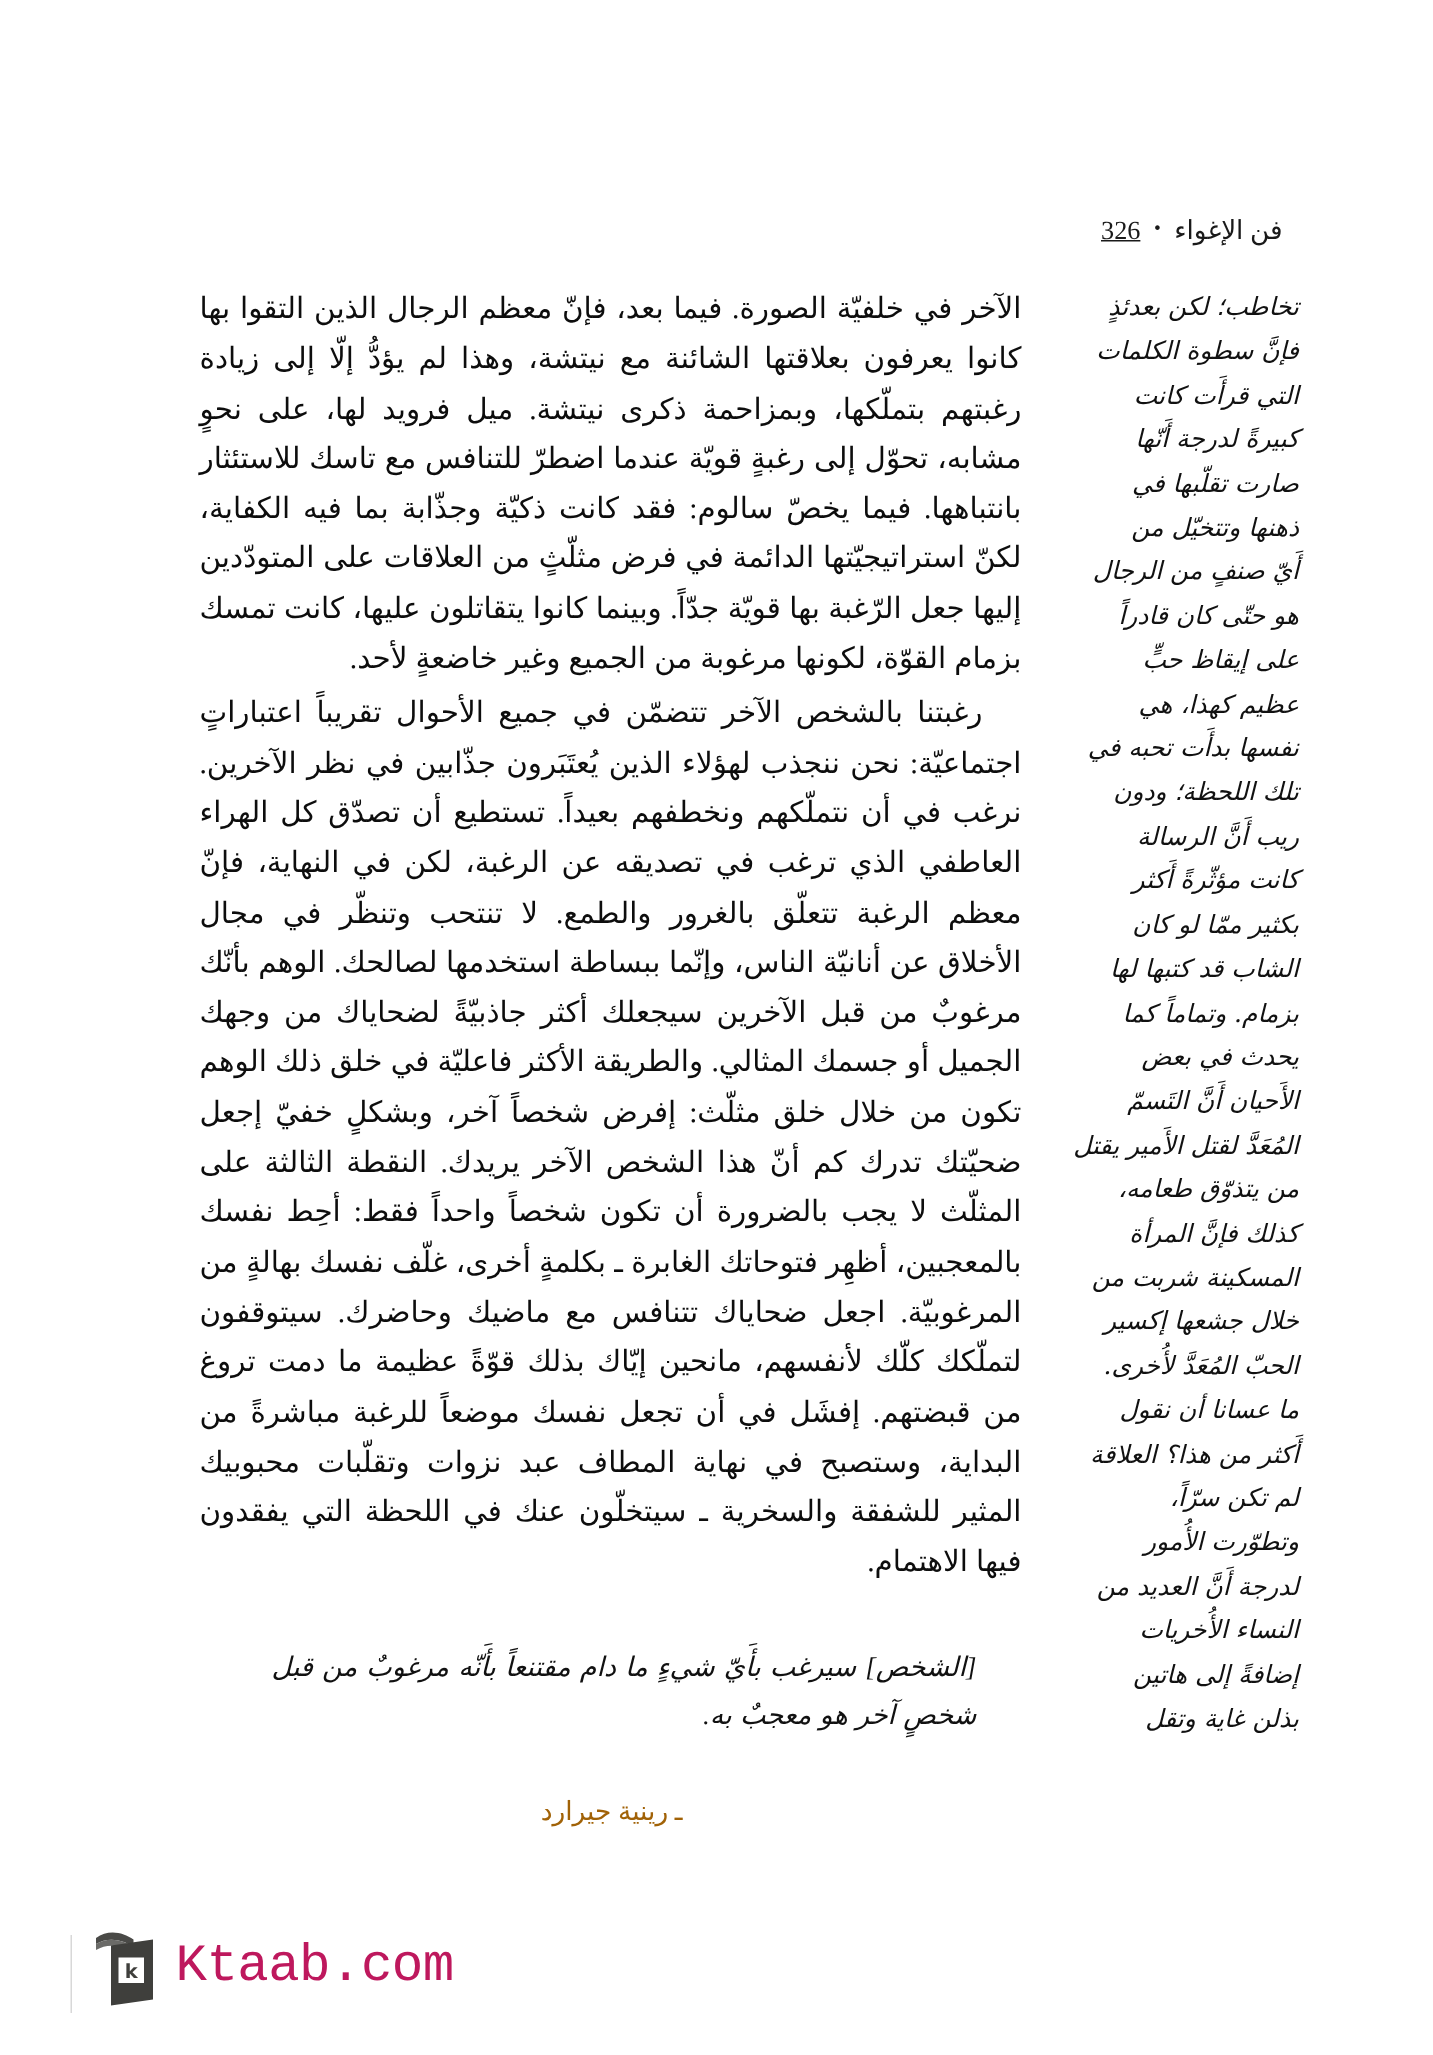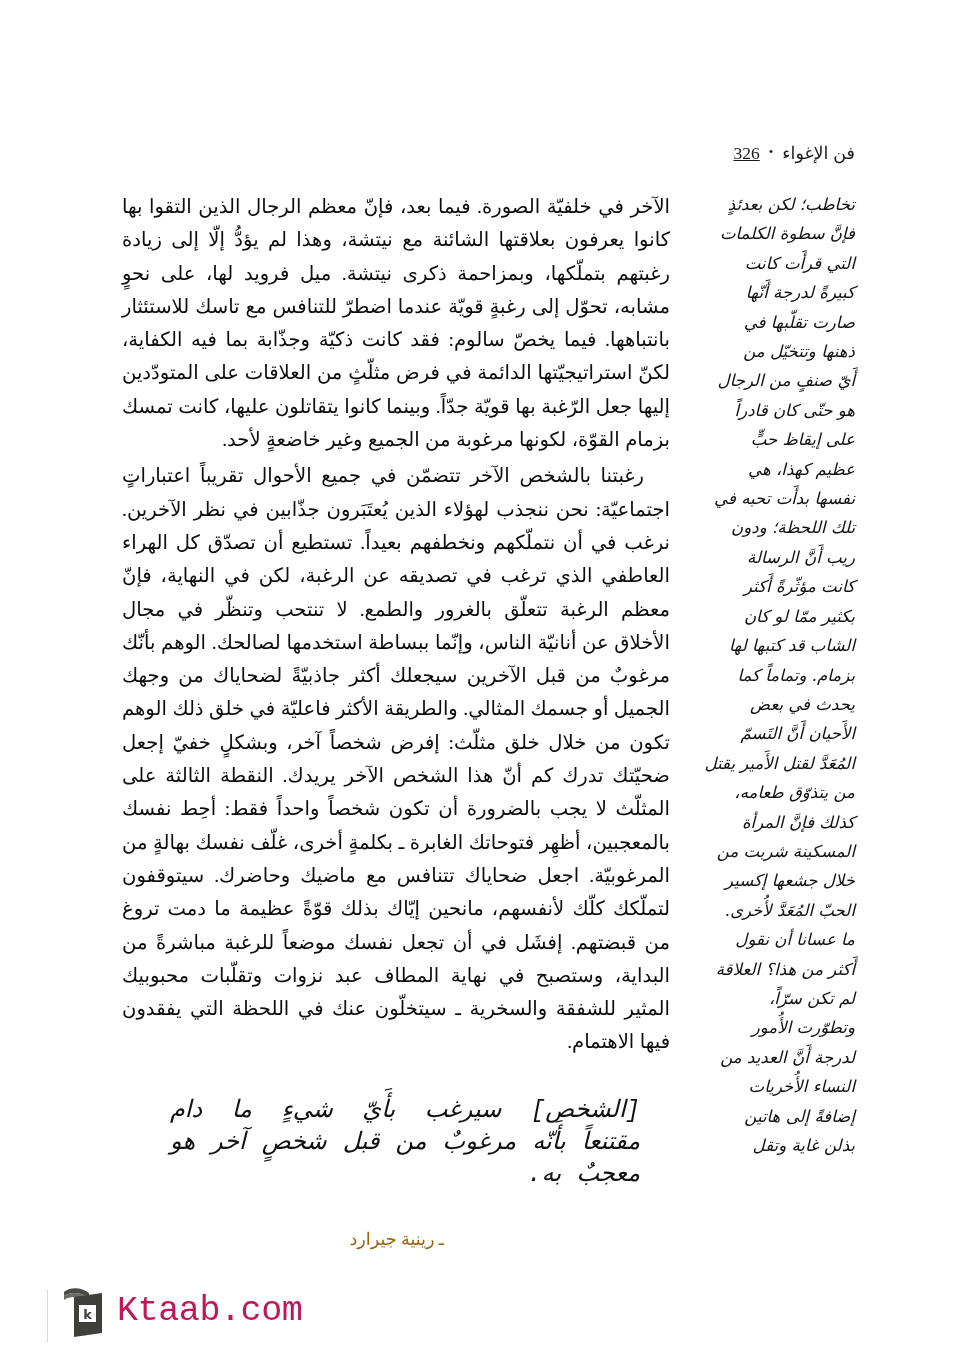--- a/index.html
+++ b/index.html
@@ -37,21 +37,21 @@
     position: absolute;
     right: 100px;
     top: 0;
     display: flex;
     flex-direction: row;
     align-items: baseline;
     gap: 9px;
     direction: rtl;
   }
   .rh-title {
-    font-family: Liberation Sans, sans-serif;
+    font-family: Liberation Serif, serif;
     font-size: 17.5px;
     letter-spacing: 0;
     color: #1a1a1a;
     white-space: nowrap;
   }
   .rh-dot {
     font-size: 13px;
     line-height: 1;
     color: #1a1a1a;
     position: relative;
@@ -62,21 +62,21 @@
     font-size: 17.5px;
     color: #1a1a1a;
     direction: ltr;
     text-decoration: underline;
   }
 
   
   .body-area {
     position: absolute;
     top: 190px;
-    right: 100px;
+    right: 89px;
     left: 112px;
     height: 1060px;
   }
 
   
   .main-col {
     position: absolute;
     top: 0;
     right: 185px;
     width: 548px;
@@ -101,23 +101,23 @@
 
   
   .pullquote {
     position: absolute;
     top: 905px;
     right: 215px;
     width: 470px;
     direction: rtl;
   }
   .pq-text {
-    font-family: Liberation Mono, monospace;
+    font-family: Liberation Serif, serif;
     font-style: italic;
-    font-size: 24px;
+    font-size: 18px;
     line-height: 32px;
     text-align: justify;
     text-align-last: right;
     color: #111;
     margin: 0;
     word-spacing: 1px;
   }
   .pq-attrib {
     margin: 34px 0 0 0;
     font-family: "Liberation Serif", "DejaVu Serif", serif;

